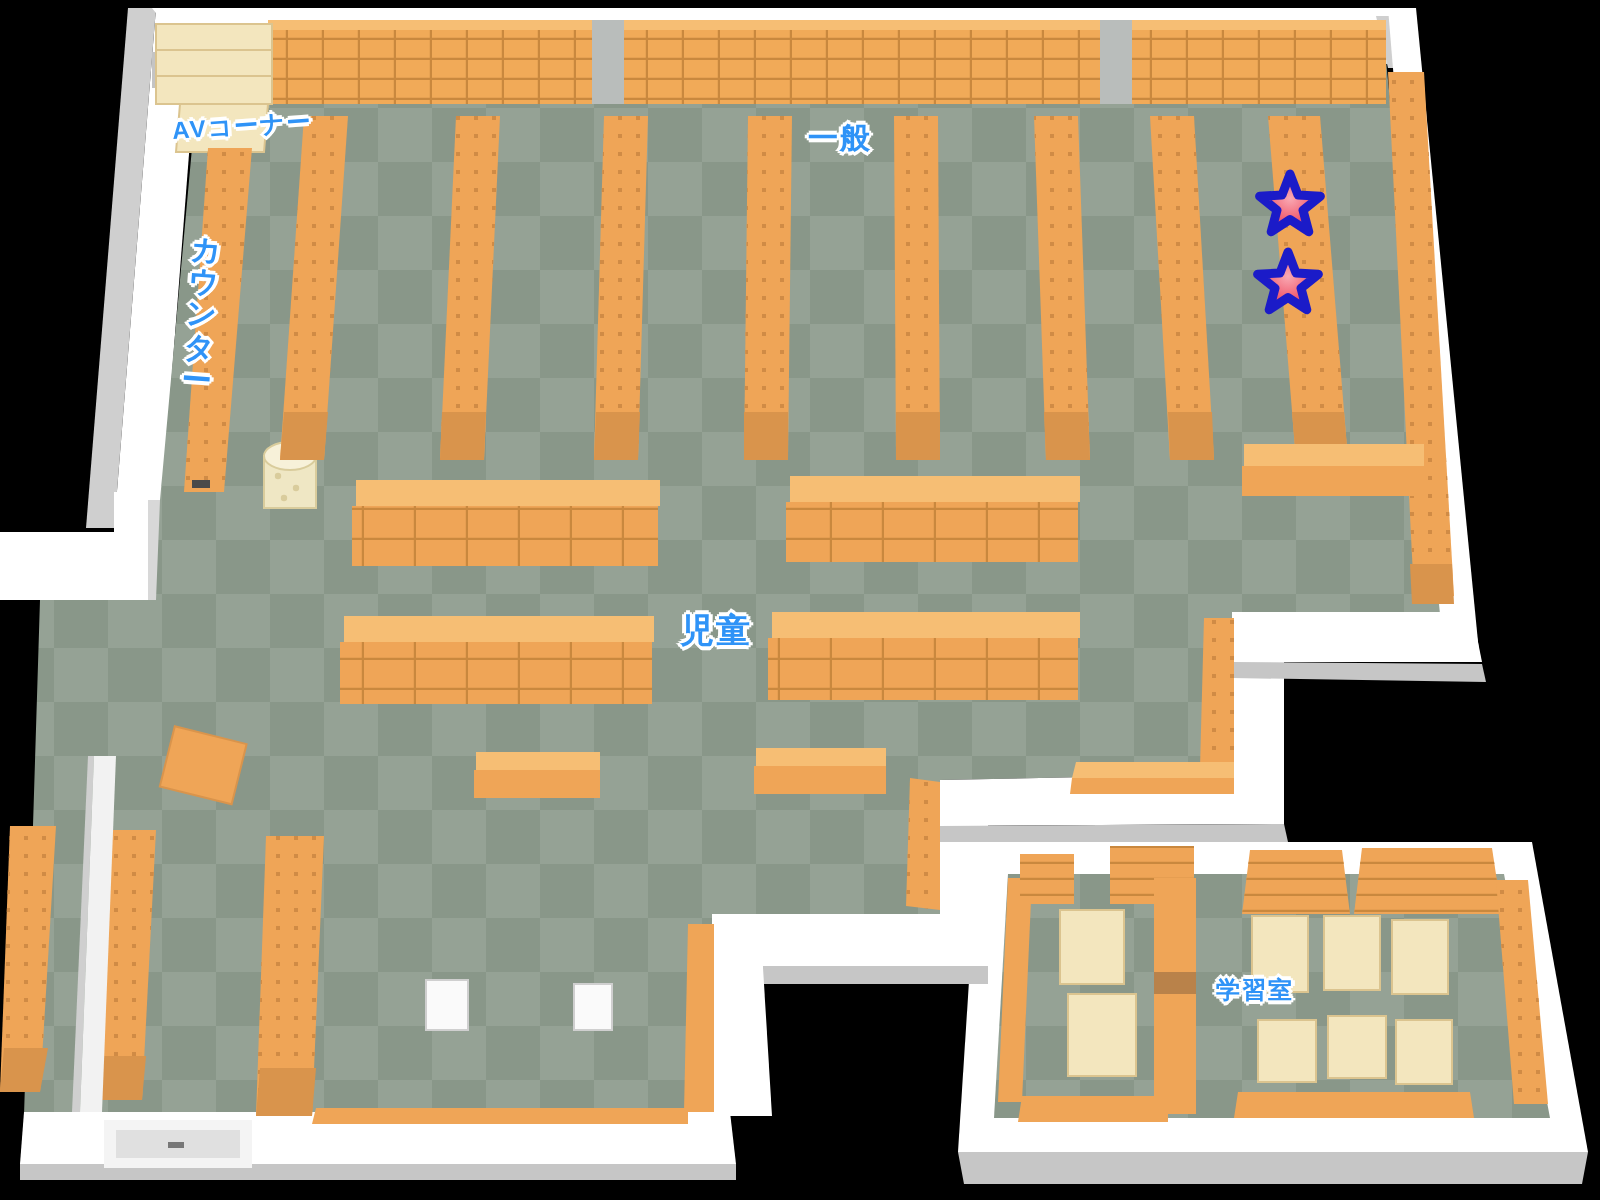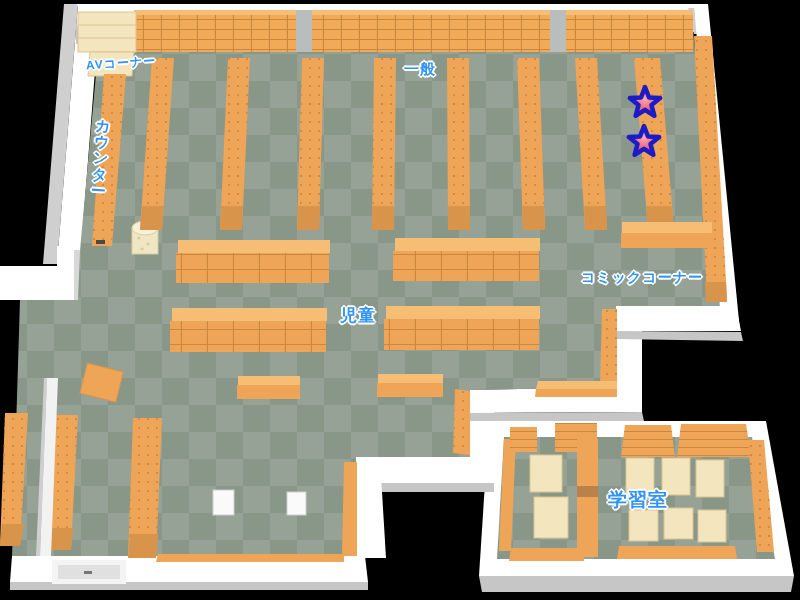--- a/index.html
+++ b/index.html
@@ -298,15 +298,14 @@
       <polygon class="star" transform="translate(645,103)" points="0,-16 4,-5.5 15.2,-4.9 6.5,2.1 9.4,12.9 0,6.8 -9.4,12.9 -6.5,2.1 -15.2,-4.9 -4,-5.5"></polygon>
       <polygon class="star" transform="translate(644,142)" points="0,-16 4,-5.5 15.2,-4.9 6.5,2.1 9.4,12.9 0,6.8 -9.4,12.9 -6.5,2.1 -15.2,-4.9 -4,-5.5"></polygon>
     </g>
   </g>
 </svg>
 
 <div class="maplabel" style="left:86px;top:55px;font-size:12px;transform:rotate(-4deg);">AVコーナー</div>
 <div class="maplabel" style="left:392px;top:60px;font-size:15px;margin-left:12px;">一般</div>
 <div class="maplabel vertical" style="left:93px;top:118px;font-size:15px;transform:rotate(4deg);">カウンター</div>
 <div class="maplabel" style="left:340px;top:285px;font-size:17px;margin-top:19px;">児童</div>
-<div class="maplabel" style="left:581px;top:269px;font-size:14px;">コミックコーナー</div>
-<div class="maplabel" style="left:608px;top:487px;font-size:19px;">学習室</div>
+<div class="maplabel" style="left:608px;top:487px;font-size:12px;">学習室</div>
 </div>
 
 </body></html>

